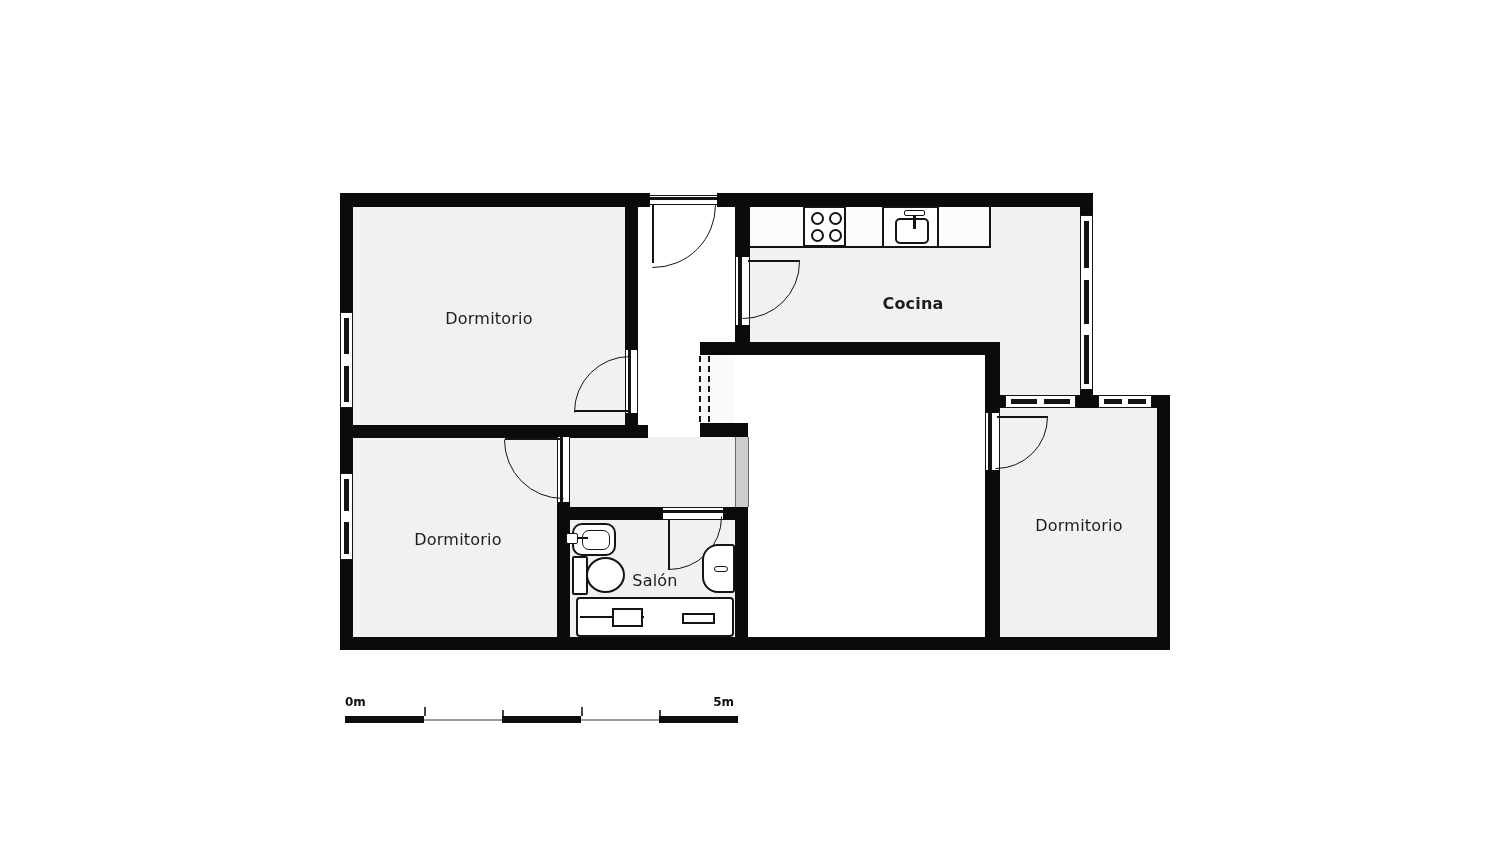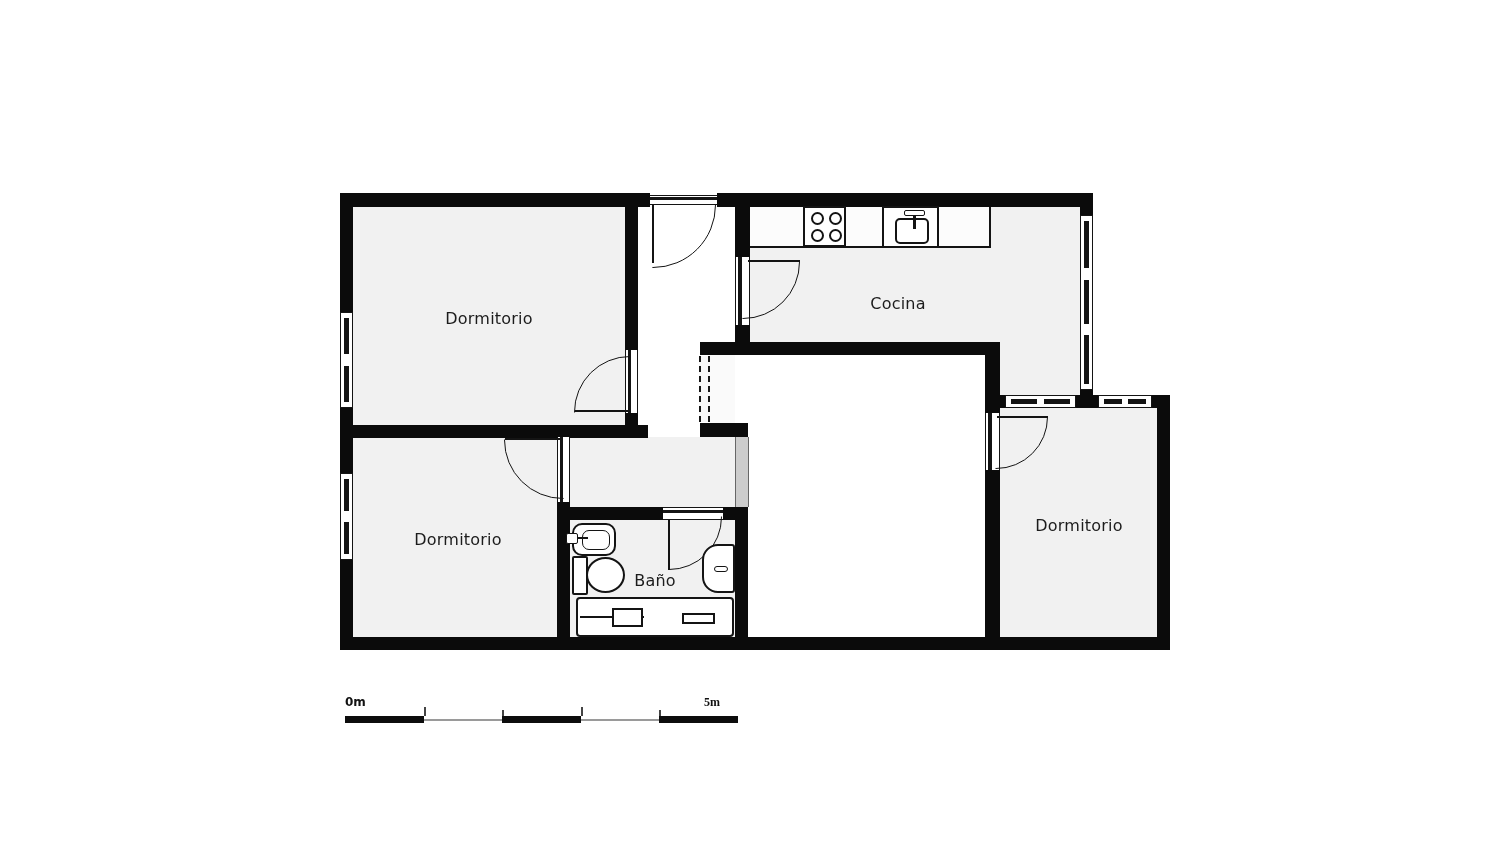--- a/index.html
+++ b/index.html
@@ -49,28 +49,28 @@
 
 <div id="canvas">
   <div id="plan">
 
     <div class="room" style="left:352px;top:206px;width:273px;height:220px;">
       <span class="room-label" style="left:137px;top:112px;">Dormitorio</span>
     </div>
     <div class="room" style="left:570px;top:437px;width:165px;height:70px;"></div>
     <div class="room" style="left:710px;top:355px;width:25px;height:68px;background:#fafafa;"></div>
     <div class="room" style="left:750px;top:207px;width:330px;height:135px;">
-      <span class="room-label" style="left:148px;top:96px;">Cocina</span>
+      <span class="room-label" style="left:163px;top:96px;font-weight:bold;">Cocina</span>
     </div>
     <div class="room" style="left:1000px;top:342px;width:80px;height:53px;"></div>
     <div class="room" style="left:353px;top:437px;width:204px;height:200px;">
       <span class="room-label" style="left:105px;top:102px;">Dormitorio</span>
     </div>
     <div class="room" style="left:570px;top:520px;width:165px;height:117px;">
-      <span class="room-label" style="left:85px;top:60px;">Baño</span>
+      <span class="room-label" style="left:85px;top:60px;">Salón</span>
     </div>
     <div class="room" style="left:1000px;top:408px;width:157px;height:229px;">
       <span class="room-label" style="left:79px;top:117px;">Dormitorio</span>
     </div>
 
     <div>
 
       <div class="wall" style="left:340px;top:193px;width:310px;height:14px;"></div>
       <div class="wall" style="left:717px;top:193px;width:376px;height:14px;"></div>
 
@@ -182,21 +182,21 @@
     </div>
 
     <div class="fx" style="left:576px;top:597px;width:158px;height:40px;border-width:2.5px;border-radius:4px;">
       <div class="fxpart" style="left:2px;top:17px;width:64px;height:2px;background:var(--line);"></div>
       <div class="fxpart" style="left:34px;top:9px;width:31px;height:19px;border:2px solid var(--line);background:#fff;"></div>
       <div class="fxpart" style="left:104px;top:14px;width:33px;height:11px;border:2px solid var(--line);background:#fff;"></div>
     </div>
 
     <div style="position:absolute;left:345px;top:695px;width:393px;height:32px;">
       <span class="scale-label" style="left:0;top:0;">0m</span>
-      <span class="scale-label" style="right:18px;top:0;font-family:Liberation Serif, serif;">5m</span>
+      <span class="scale-label" style="right:4px;top:0;">5m</span>
       <div class="scale-seg" style="left:0;top:21px;width:79px;height:7px;"></div>
       <div class="scale-thin" style="left:79px;top:24px;width:78px;height:2px;"></div>
       <div class="scale-seg" style="left:157px;top:21px;width:79px;height:7px;"></div>
       <div class="scale-thin" style="left:236px;top:24px;width:78px;height:2px;"></div>
       <div class="scale-seg" style="left:314px;top:21px;width:79px;height:7px;"></div>
       <div class="scale-tick" style="left:79px;top:12px;width:2px;height:9px;"></div>
       <div class="scale-tick" style="left:157px;top:15px;width:2px;height:6px;"></div>
       <div class="scale-tick" style="left:236px;top:12px;width:2px;height:9px;"></div>
       <div class="scale-tick" style="left:314px;top:15px;width:2px;height:6px;"></div>
     </div>

